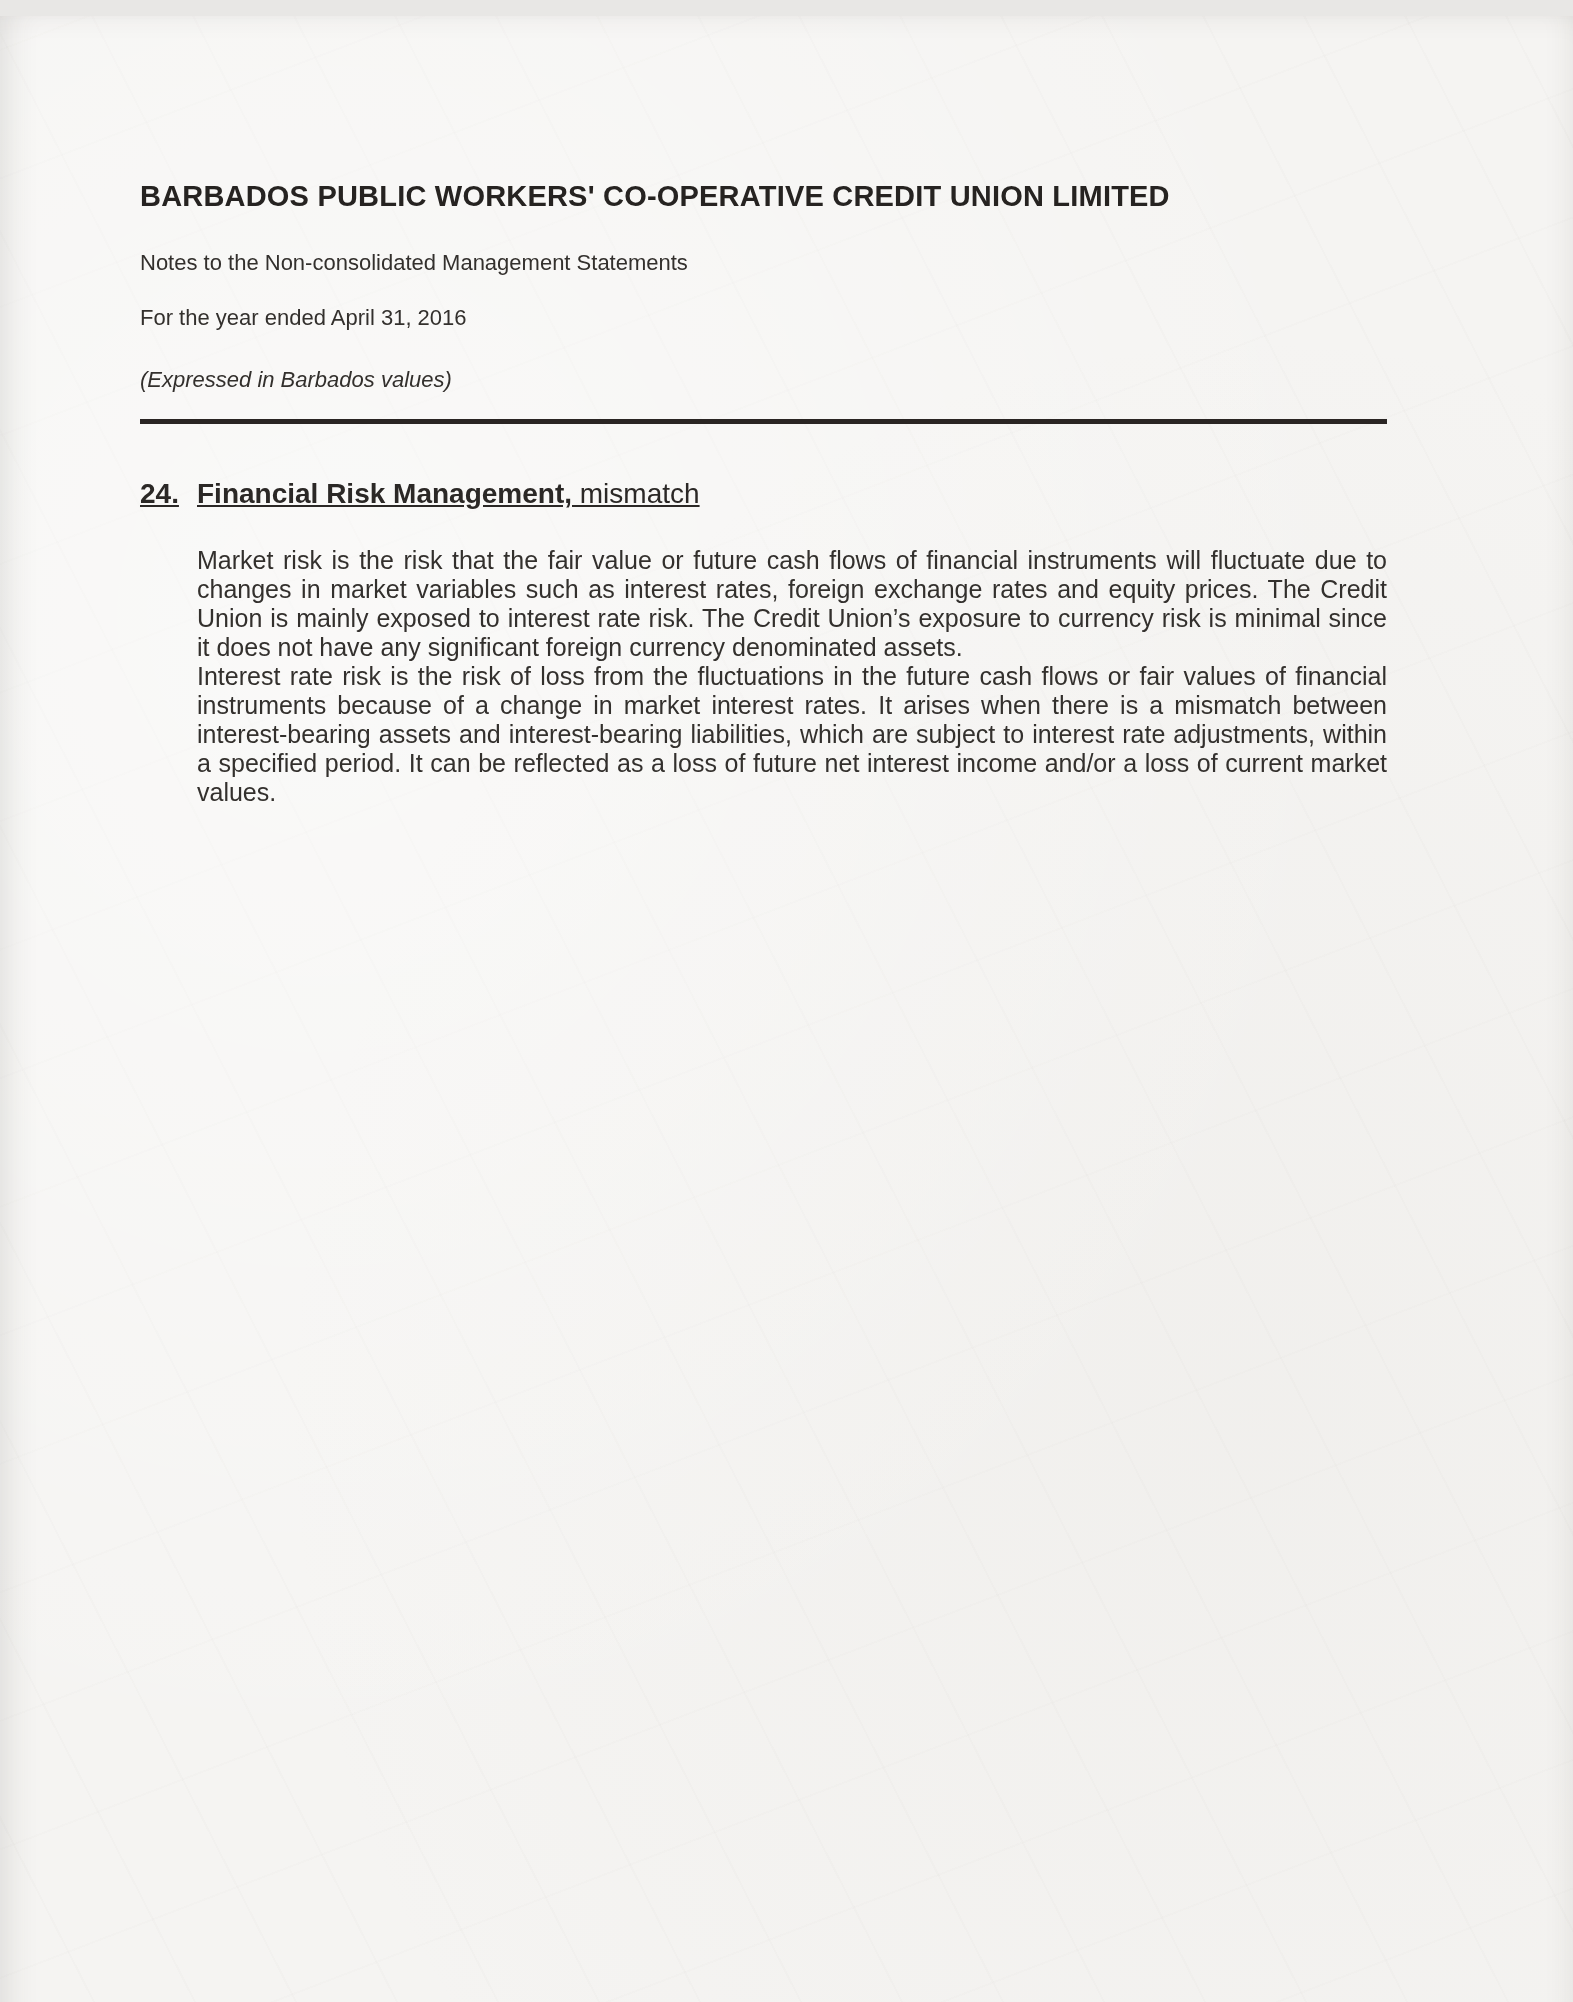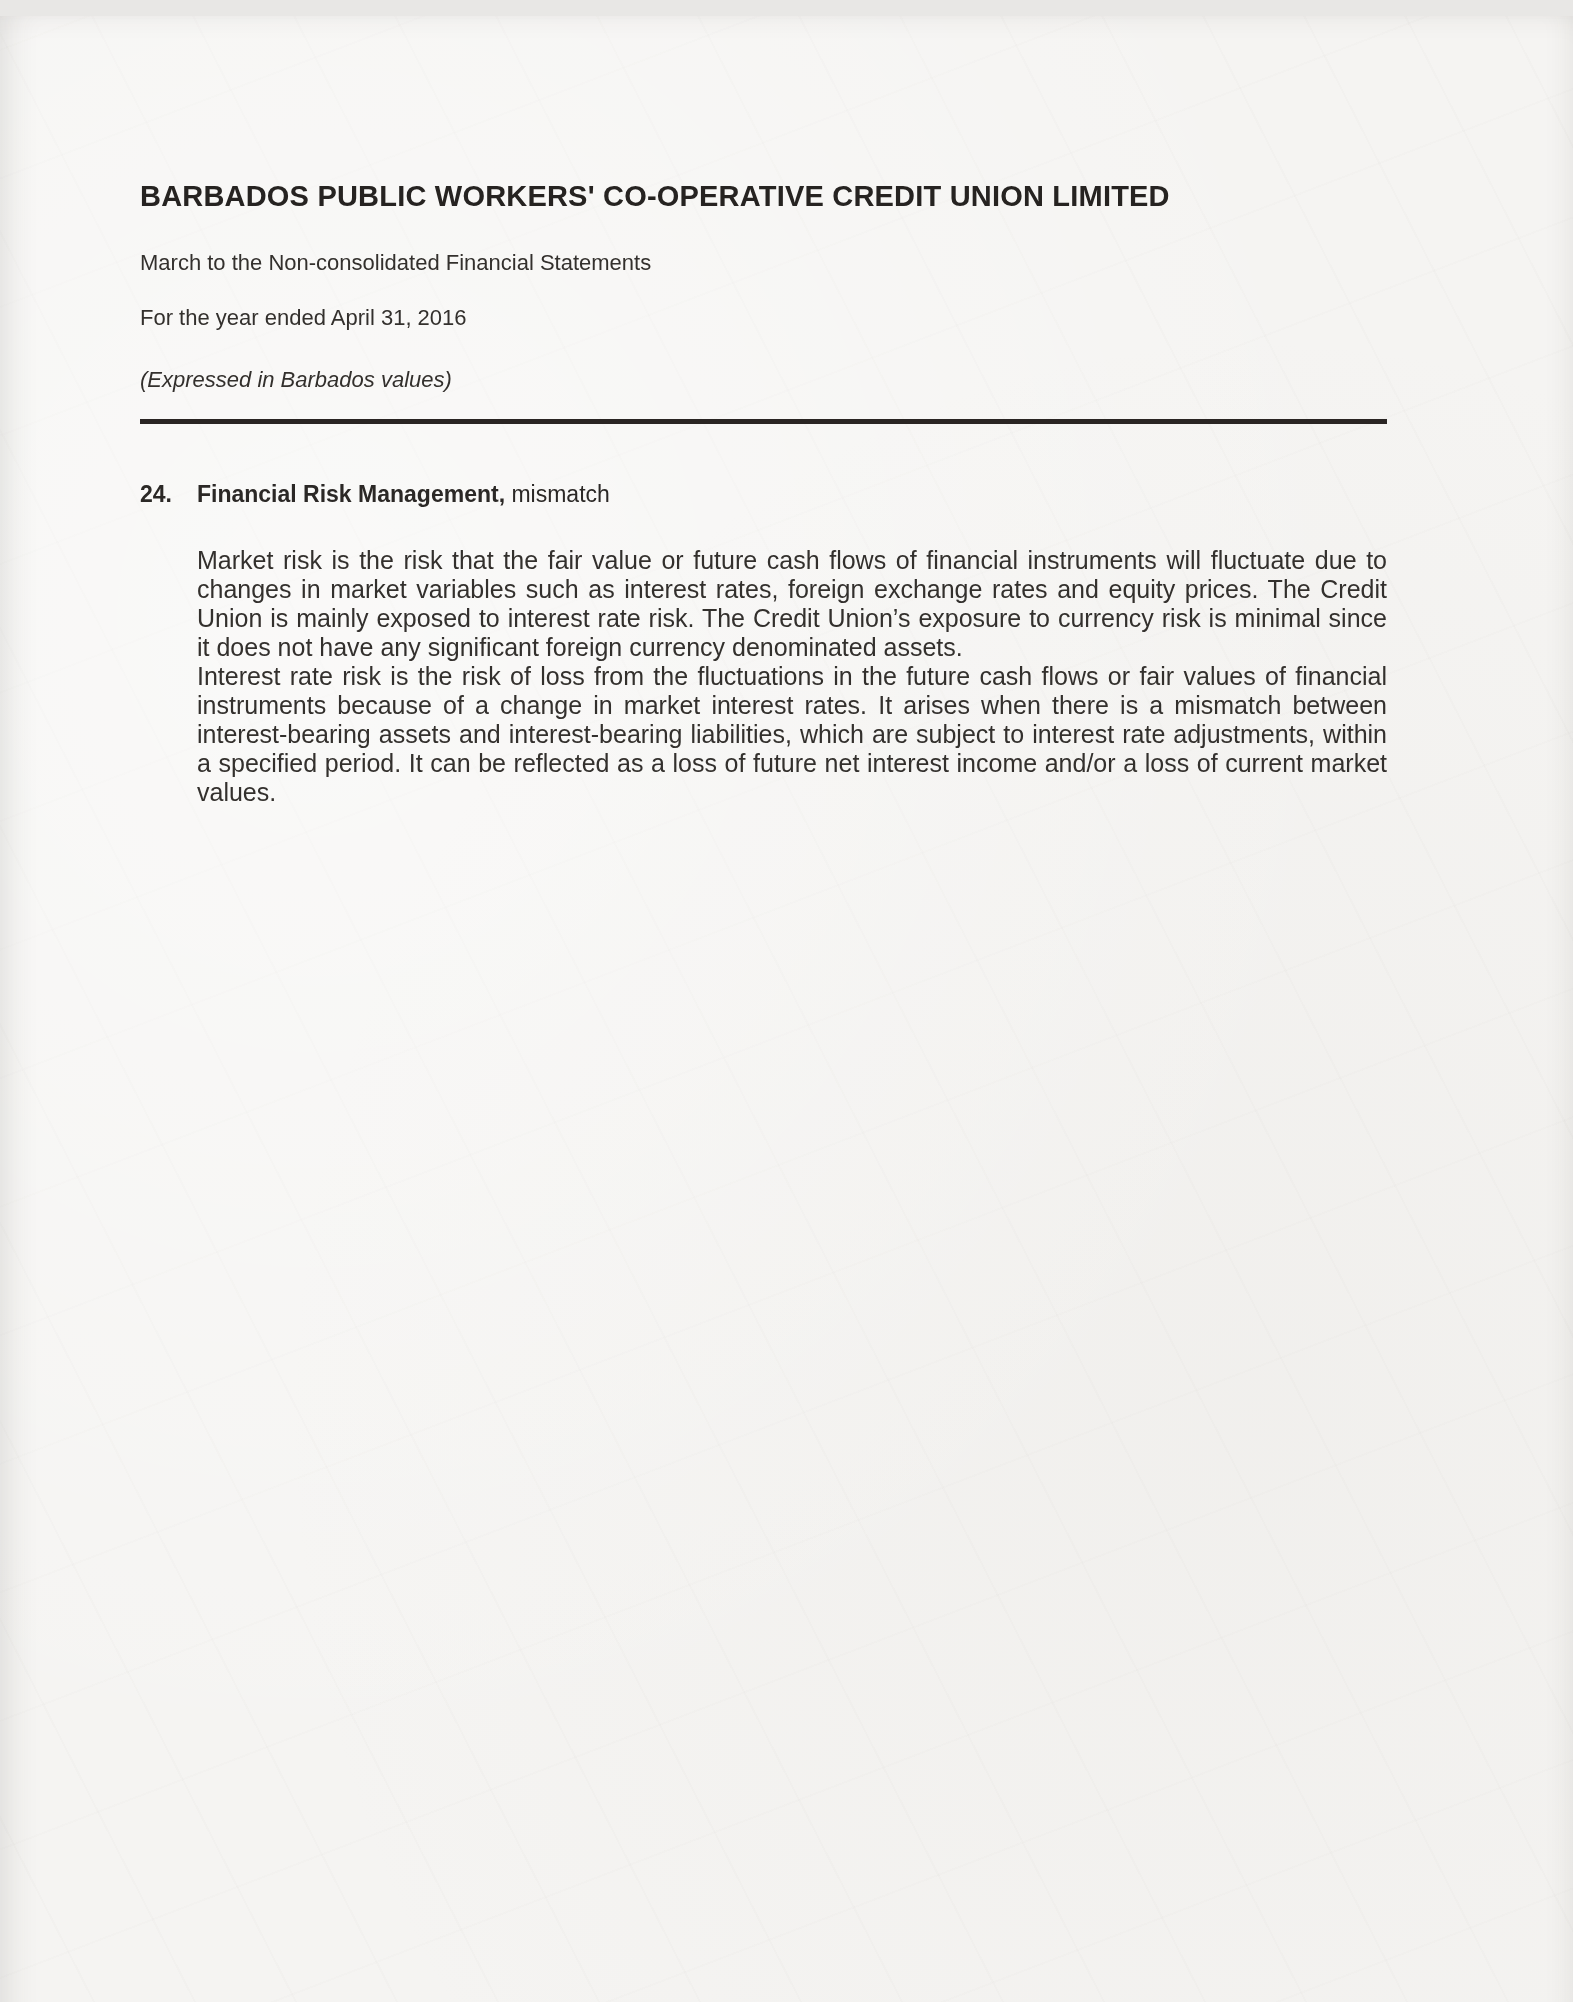--- a/index.html
+++ b/index.html
@@ -38,21 +38,21 @@
   }
   .sub.s1{margin-top:38px;}
   .sub.s2{margin-top:29px;}
   .sub.s3{margin-top:36px;font-style:italic;}
   .rule{
     margin-top:26px;height:5px;width:100%;
     background:#2a2523;border:0;
   }
   .section-heading{
     display:flex;margin-top:56px;
-    font-size:23px;line-height:28px;color:#2b2826;
+    font-size:28px;line-height:28px;color:#2b2826;text-decoration:underline;
   }
   .section-number{width:57px;font-weight:bold;}
   .section-title b{font-weight:bold;}
   .indent{margin-left:57px;}
   .h-market{
     margin:27px 0 0;font-size:22px;line-height:27px;
     font-weight:bold;color:#2b2826;
   }
   .body-par{
     margin:0;font-size:25px;line-height:29px;
@@ -92,21 +92,21 @@
   }
 </style>
 </head>
 <body>
 
 <div class="page">
   <div class="content">
 
     <h1 class="doc-title">BARBADOS PUBLIC WORKERS' CO-OPERATIVE CREDIT UNION LIMITED</h1>
 
-    <p class="sub s1">March to the Non-consolidated Financial Statements</p>
+    <p class="sub s1">Notes to the Non-consolidated Management Statements</p>
 
     <p class="sub s2">For the year ended April 31, 2016</p>
 
     <p class="sub s3">(Expressed in Barbados values)</p>
 
     <div class="rule"></div>
 
     <div class="section-heading">
       <span class="section-number">24.</span>
       <span class="section-title"><b>Financial Risk Management,</b><span> mismatch</span></span>

